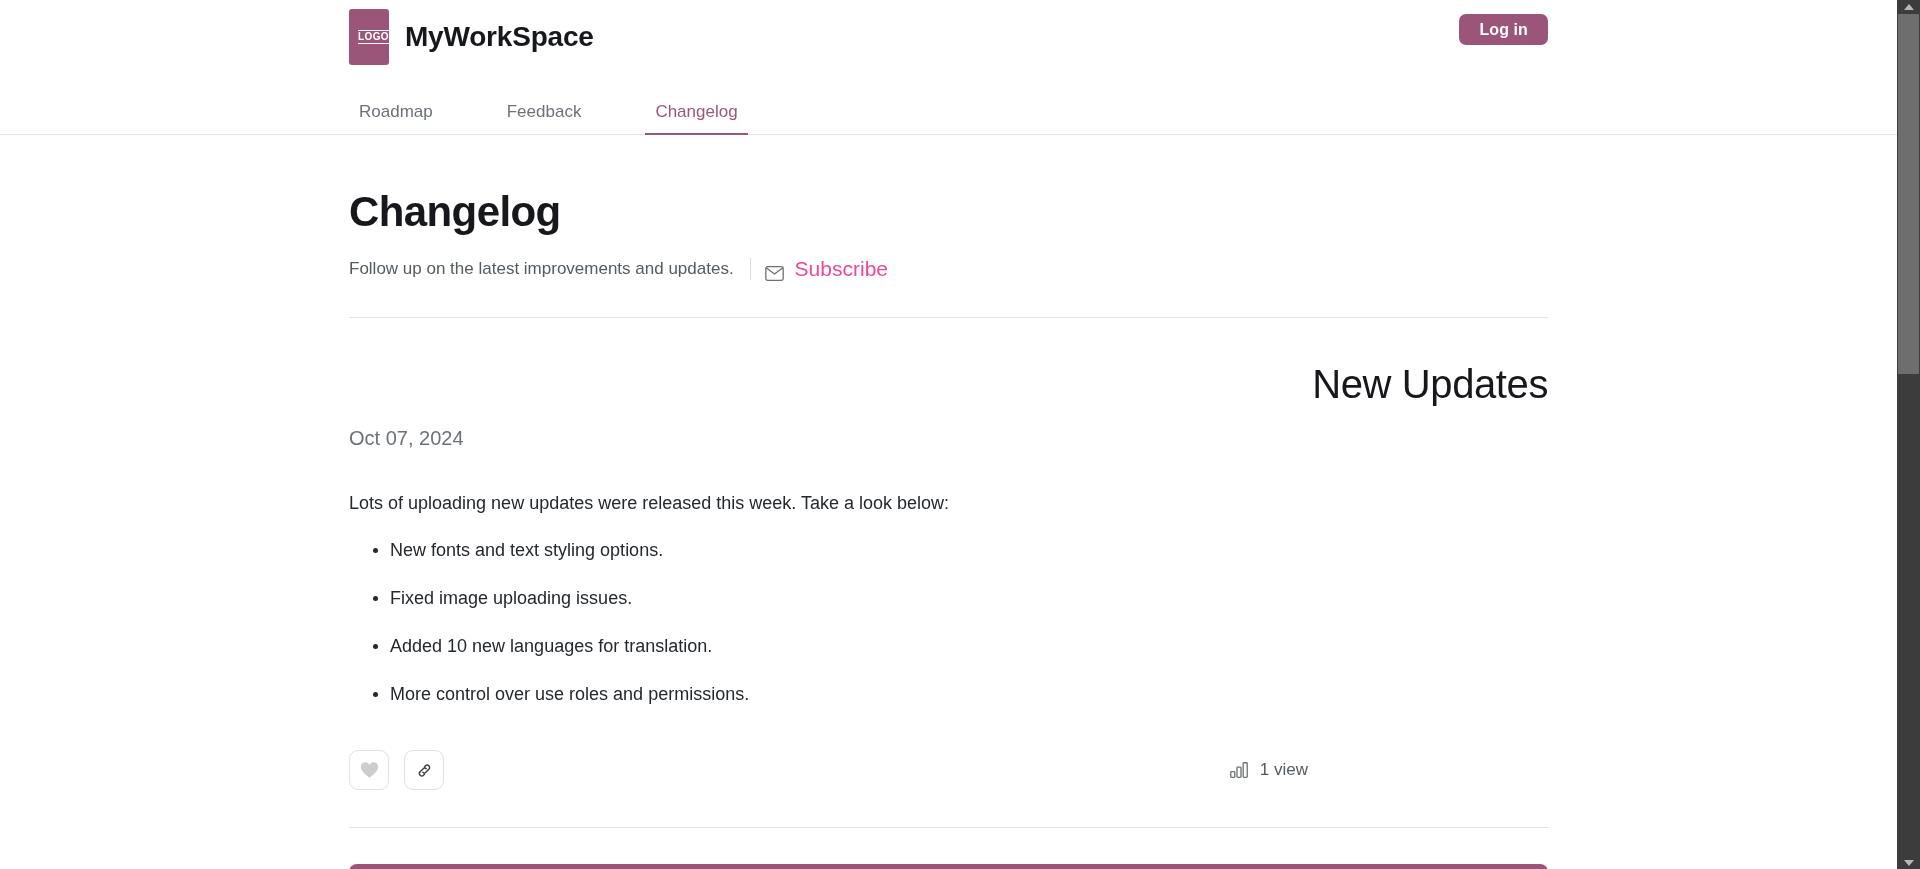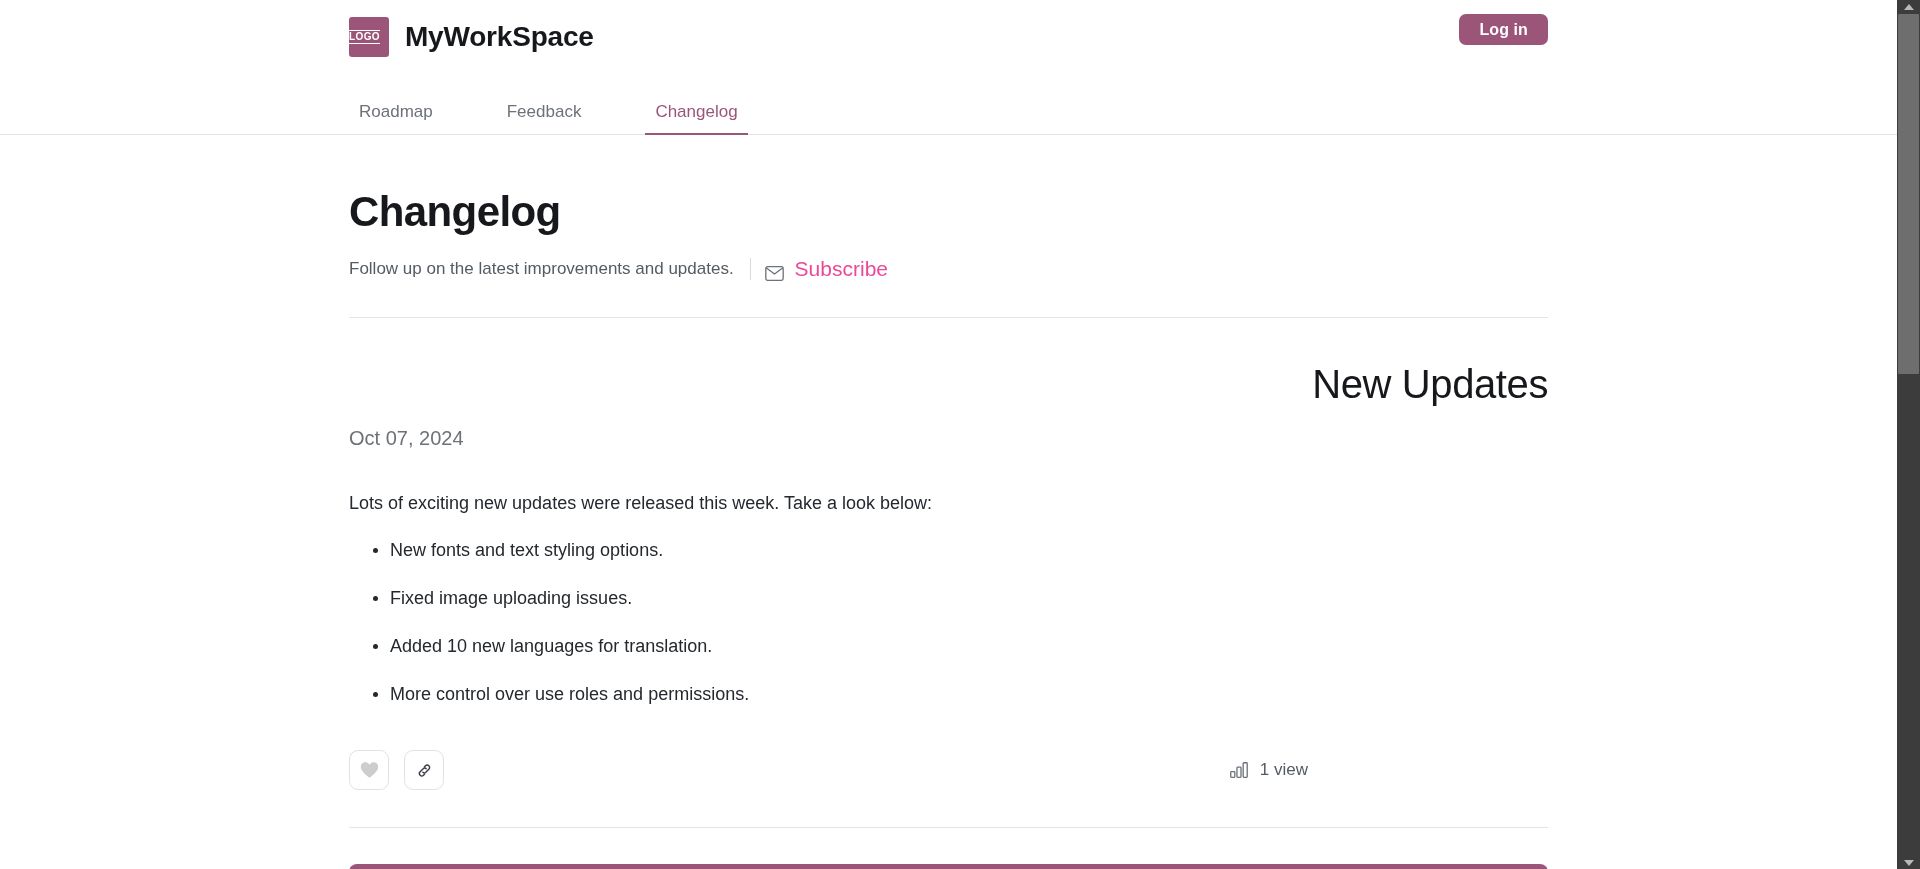--- a/index.html
+++ b/index.html
@@ -43,26 +43,26 @@
   }
 
   .brand {
     display: flex;
     align-items: center;
     gap: 16px;
   }
 
   .brand-logo {
     width: 40px;
-    height: 40px;
+    height: 56px;
     border-radius: 3px;
     background: #9b5578;
     display: flex;
     align-items: center;
-    justify-content: flex-start;
+    justify-content: flex-end;
     flex: 0 0 auto;
   }
 
   .brand-logo-text {
     color: #ffffff;
     font-size: 10px;
     font-weight: 700;
     letter-spacing: 0.4px;
     line-height: 1;
     border-bottom: 1.5px solid #ffffff;
@@ -386,21 +386,21 @@
       </a>
     </div>
 
     <div class="section-divider"></div>
 
     <article class="post">
 
       <h2 class="post-title">New Updates</h2>
       <div class="post-date">Oct 07, 2024</div>
 
-      <p class="post-intro">Lots of exciting new updates were released this week. Take a look below:</p>
+      <p class="post-intro">Lots of uploading new updates were released this week. Take a look below:</p>
 
       <ul class="post-list">
         <li class="post-list-item">New fonts and text styling options.</li>
         <li class="post-list-item">Fixed image uploading issues.</li>
         <li class="post-list-item">Added 10 new languages for translation.</li>
         <li class="post-list-item">More control over use roles and permissions.</li>
       </ul>
 
       <div class="post-footer">
 

